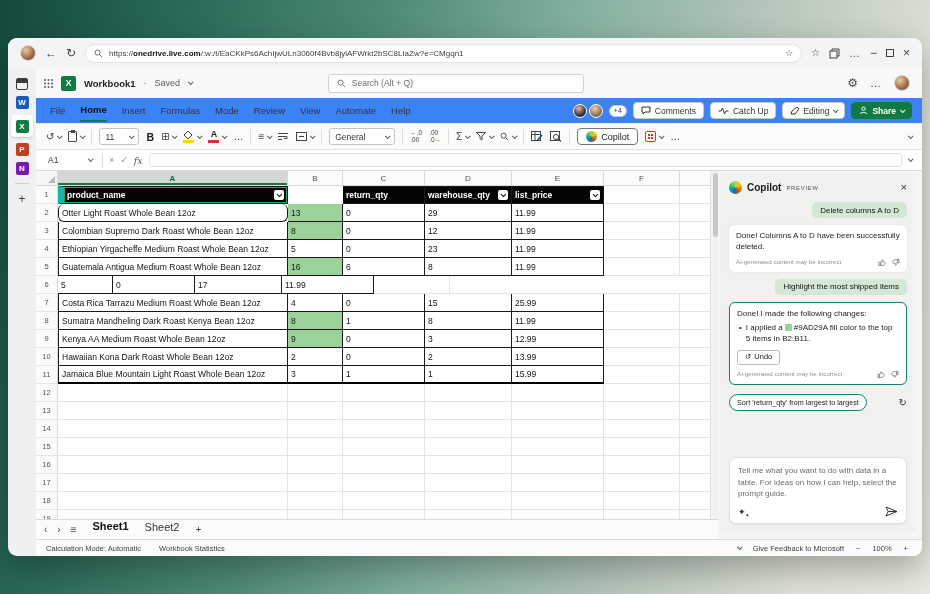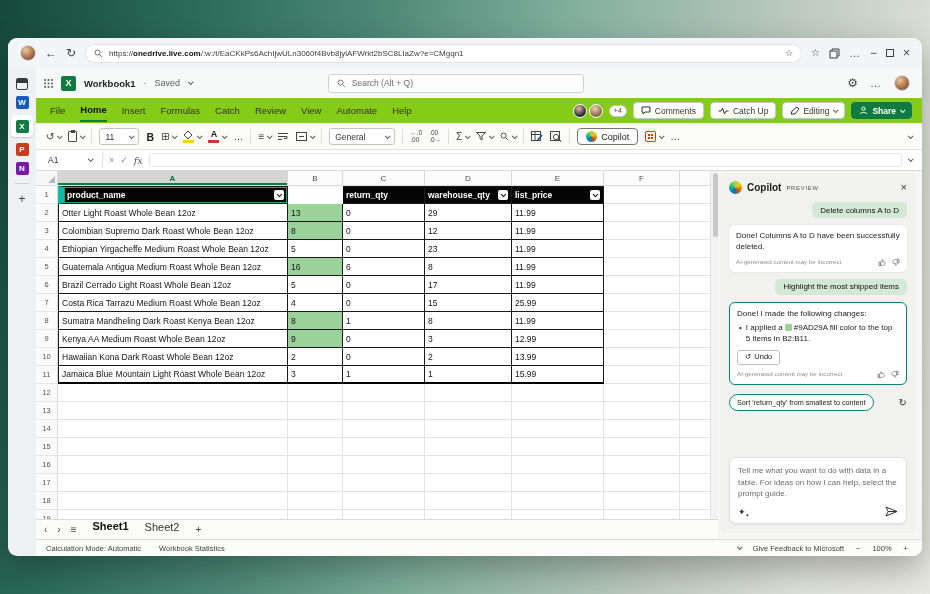--- a/index.html
+++ b/index.html
@@ -34,21 +34,21 @@
     box-shadow:3.5px 0 0 #5a5a5a,7px 0 0 #5a5a5a,0 3.5px 0 #5a5a5a,3.5px 3.5px 0 #5a5a5a,7px 3.5px 0 #5a5a5a,0 7px 0 #5a5a5a,3.5px 7px 0 #5a5a5a,7px 7px 0 #5a5a5a; }
   .xltile { width:15px; height:15px; border-radius:2px; background:#107c41; color:#fff; font-size:9px; font-weight:bold; display:flex; align-items:center; justify-content:center; }
   .wbname { font-size:9.5px; color:#242424; font-weight:bold; }
   .wbsaved { font-size:9px; color:#5c5c5c; }
   .searchpill { width:256px; height:19px; margin:0 auto; background:#fdfdfd; border:1px solid #d1d1d1; border-radius:3px; display:flex; align-items:center; gap:6px; padding:0 8px; }
   .searchpill span { font-size:8.5px; color:#6d6d6d; }
   .hdr-right { display:flex; align-items:center; gap:12px; margin-left:auto; }
   .gear { font-size:12px; color:#4a4a4a; }
   .dots { font-size:11px; color:#4a4a4a; letter-spacing:1px; }
   
-  .menubar { height:25px; background:#84cc16; display:flex; align-items:center; gap:21px; padding:0 10px 0 14px; }
+  .menubar { height:25px; background:#3b82f6; display:flex; align-items:center; gap:21px; padding:0 10px 0 14px; }
   .mtab { font-size:9.5px; color:#333; padding:4px 0 5px; }
   .mtab.active { font-weight:bold; color:#111; border-bottom:2.5px solid #107c41; }
   .mright { margin-left:auto; display:flex; align-items:center; gap:6px; }
   .pav { width:14px; height:14px; border-radius:50%; border:1px solid #fff; }
   .pav1 { background:radial-gradient(circle at 40% 30%,#e8b9a8,#2b2b34 65%); margin-right:-4px; }
   .pav2 { background:radial-gradient(circle at 40% 30%,#f0d2b0,#8a6a4e 65%); }
   .pchip { font-size:7px; color:#444; border:1px solid #c9c9c9; border-radius:8px; padding:1.5px 4px; background:#fff; }
   .mbtn { display:flex; align-items:center; gap:4px; border:1px solid #c8c8c8; border-radius:4px; background:#fff; padding:2.5px 7px; font-size:8.5px; color:#333; }
   .sharebtn { background:#0f7b41; border-color:#0f7b41; color:#fff; font-weight:bold; }
   .chev { width:4px; height:4px; border-right:1px solid #555; border-bottom:1px solid #555; transform:rotate(45deg) translateY(-1px); display:inline-block; flex:none; }
@@ -210,21 +210,21 @@
             <span class="avatar"></span>
           </div>
         </div>
 
         <div class="menubar">
           <span id="menu-tabs" style="display:flex;gap:15px;align-items:center">
               <span class="mtab">File</span>
               <span class="mtab active">Home</span>
               <span class="mtab">Insert</span>
               <span class="mtab">Formulas</span>
-              <span class="mtab">Catch</span>
+              <span class="mtab">Mode</span>
               <span class="mtab">Review</span>
               <span class="mtab">View</span>
               <span class="mtab">Automate</span>
               <span class="mtab">Help</span>
             </span>
           <div class="mright">
             <span class="pav pav1"></span>
             <span class="pav pav2"></span>
             <span class="pchip">+4</span>
             <span class="mbtn">
@@ -428,21 +428,21 @@
                         <span>list_price</span>
                         <span class="fchip">
                           <i class="chev"></i>
                         </span>
                       </div>
                       <div class="cell lt" style="width: 76px;"></div>
                       <div class="cell lt fillc"></div>
                     </div>
                     <div class="grow">
                       <div class="rn">2</div>
-                      <div class="cell afirst" style="width: 230px;">Otter Light Roast Whole Bean 12oz</div>
+                      <div class="cell afirst" style="width: 230px; border-radius: 6px;">Otter Light Roast Whole Bean 12oz</div>
                       <div class="cell hl" style="width: 55px;">13</div>
                       <div class="cell" style="width: 82px;">0</div>
                       <div class="cell" style="width: 87px;">29</div>
                       <div class="cell" style="width: 92px;">11.99</div>
                       <div class="cell lt" style="width: 76px;"></div>
                       <div class="cell lt fillc"></div>
                     </div>
                     <div class="grow">
                       <div class="rn">3</div>
                       <div class="cell afirst" style="width: 230px;">Colombian Supremo Dark Roast Whole Bean 12oz</div>
@@ -468,21 +468,20 @@
                       <div class="cell afirst" style="width: 230px;">Guatemala Antigua Medium Roast Whole Bean 12oz</div>
                       <div class="cell hl" style="width: 55px;">16</div>
                       <div class="cell" style="width: 82px;">6</div>
                       <div class="cell" style="width: 87px;">8</div>
                       <div class="cell" style="width: 92px;">11.99</div>
                       <div class="cell lt" style="width: 76px;"></div>
                       <div class="cell lt fillc"></div>
                     </div>
                     <div class="grow">
                       <div class="rn">6</div>
-                      <div class="cell afirst" style="width: 230px;">Brazil Cerrado Light Roast Whole Bean 12oz</div>
                       <div class="cell" style="width: 55px;">5</div>
                       <div class="cell" style="width: 82px;">0</div>
                       <div class="cell" style="width: 87px;">17</div>
                       <div class="cell" style="width: 92px;">11.99</div>
                       <div class="cell lt" style="width: 76px;"></div>
                       <div class="cell lt fillc"></div>
                     </div>
                     <div class="grow">
                       <div class="rn">7</div>
                       <div class="cell afirst" style="width: 230px;">Costa Rica Tarrazu Medium Roast Whole Bean 12oz</div>
@@ -667,21 +666,21 @@
                   <span class="dtx">AI-generated content may be incorrect</span>
                   <svg class="thumb" viewBox="0 0 10 10">
                       <path d="M1 4.6h1.5v4H1zM3 8.6V4.8l1.6-3.1c.6.1.9.6.7 1.2l-.3 1.2h2.2c.5 0 .9.5.8 1l-.5 2.1c-.1.5-.5.8-1 .8z" fill="none" stroke="#666" stroke-width=".7"></path>
                     </svg>
                   <svg class="thumb" viewBox="0 0 10 10" style="transform:rotate(180deg)">
                       <path d="M1 4.6h1.5v4H1zM3 8.6V4.8l1.6-3.1c.6.1.9.6.7 1.2l-.3 1.2h2.2c.5 0 .9.5.8 1l-.5 2.1c-.1.5-.5.8-1 .8z" fill="none" stroke="#666" stroke-width=".7"></path>
                     </svg>
                 </div>
               </div>
               <div class="sugrow">
-                <span class="sugpill">Sort 'return_qty' from smallest to content</span>
+                <span class="sugpill">Sort 'return_qty' from largest to largest</span>
                 <span class="refresh">↻</span>
               </div>
               <div class="inputcard">
                 <div class="ph">Tell me what you want to do with data in a table. For ideas on how I can help, select the prompt guide.</div>
                 <div class="icrow">
                   <span class="sparkle">✦<i>✦</i></span>
                   <svg class="send" width="13" height="11" viewBox="0 0 13 11">
                       <path d="M1 10L12 5.5 1 1l2.2 4.5z" fill="none" stroke="#333" stroke-width="1"></path>
                       <line x1="3.2" y1="5.5" x2="12" y2="5.5" stroke="#333" stroke-width="1"></line>
                     </svg>

